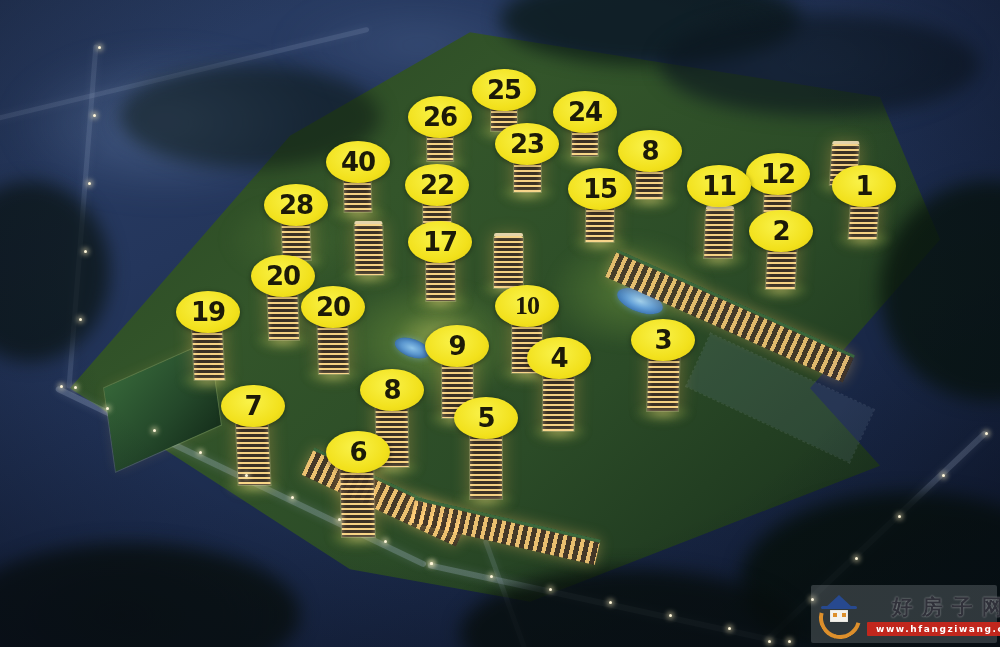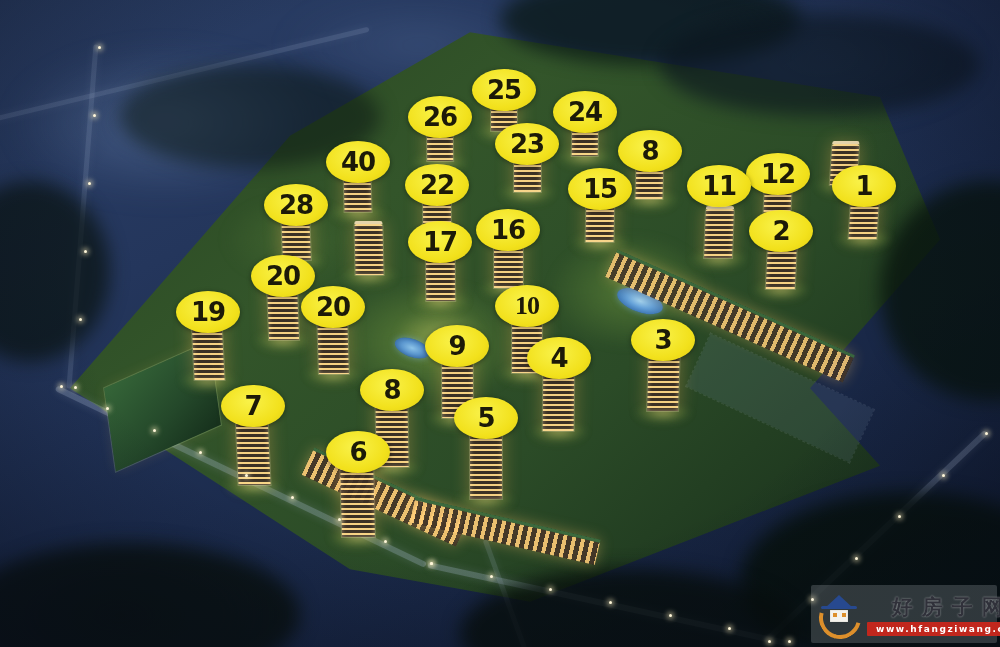--- a/index.html
+++ b/index.html
@@ -239,21 +239,20 @@
       <div class="marker" style="left: 486px; top: 417.962px; z-index: 918;">5</div>
       <div class="marker" style="left: 358px; top: 452.253px; z-index: 952;">6</div>
       <div class="marker" style="left: 253px; top: 406.316px; z-index: 906;">7</div>
       <div class="marker" style="left: 392px; top: 390.141px; z-index: 890;">8</div>
       <div class="marker" style="left: 457px; top: 346.145px; z-index: 846;">9</div>
       <div class="marker" style="left: 527px; top: 306.031px; z-index: 806; font-family: Liberation Serif, serif;">10</div>
       <div class="marker" style="left: 719px; top: 186px; z-index: 703;">11</div>
       <div class="marker" style="left: 778px; top: 174.043px; z-index: 674;">12</div>
       <div class="marker" style="left: 650px; top: 150.751px; z-index: 651;">8</div>
       <div class="marker" style="left: 600px; top: 188.924px; z-index: 689;">15</div>
-      <div class="marker" style="left: 508px; top: 229.685px; z-index: 730;">16</div>
       <div class="marker" style="left: 440px; top: 241.978px; z-index: 742;">17</div>
       <div class="marker" style="left: 333px; top: 306.678px; z-index: 807;">20</div>
       <div class="marker" style="left: 208px; top: 311.854px; z-index: 812;">19</div>
       <div class="marker" style="left: 283px; top: 276.269px; z-index: 776;">20</div>
       <div class="marker" style="left: 437px; top: 185.042px; z-index: 685;">22</div>
       <div class="marker" style="left: 527px; top: 144.281px; z-index: 644;">23</div>
       <div class="marker" style="left: 585px; top: 111.931px; z-index: 612;">24</div>
       <div class="marker" style="left: 504px; top: 89.933px; z-index: 590;">25</div>
       <div class="marker" style="left: 440px; top: 117.107px; z-index: 617;">26</div>
       <div class="marker" style="left: 358px; top: 161.75px; z-index: 662;">40</div>

